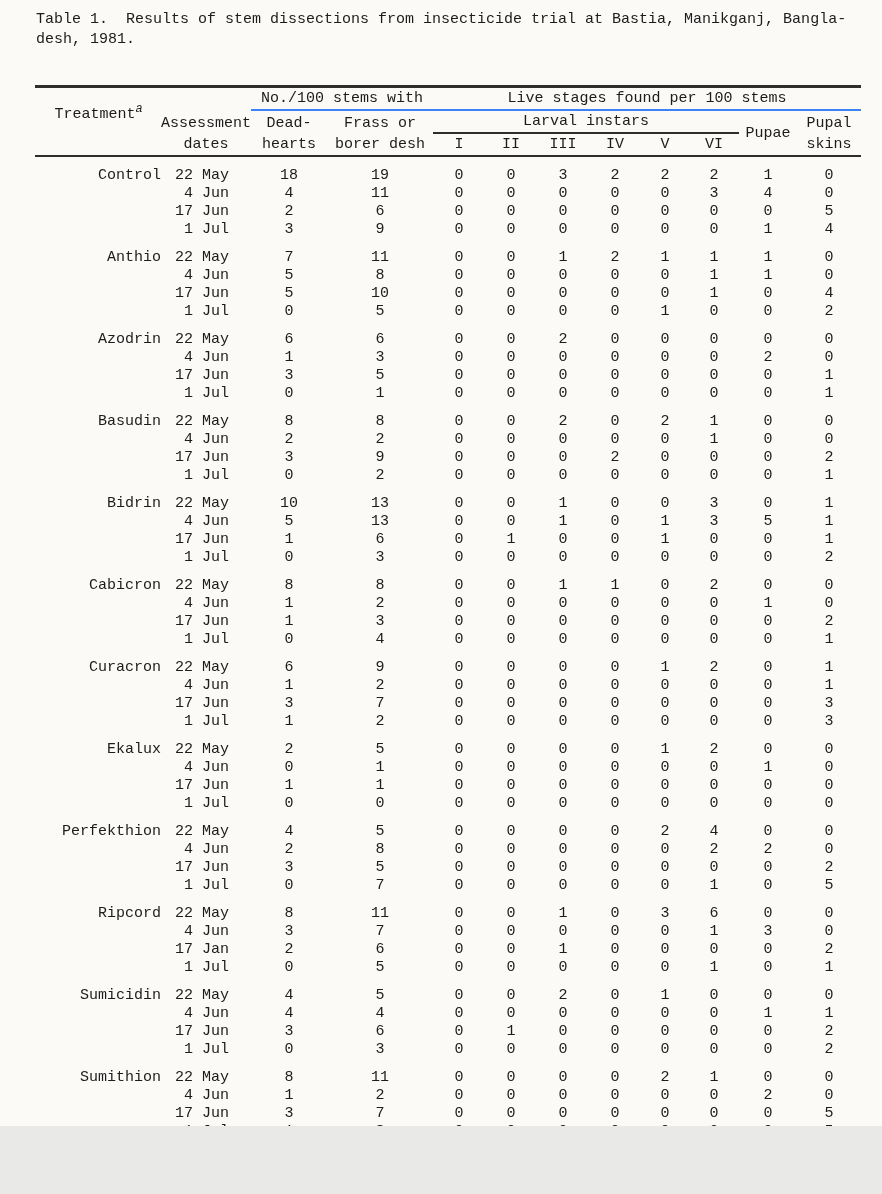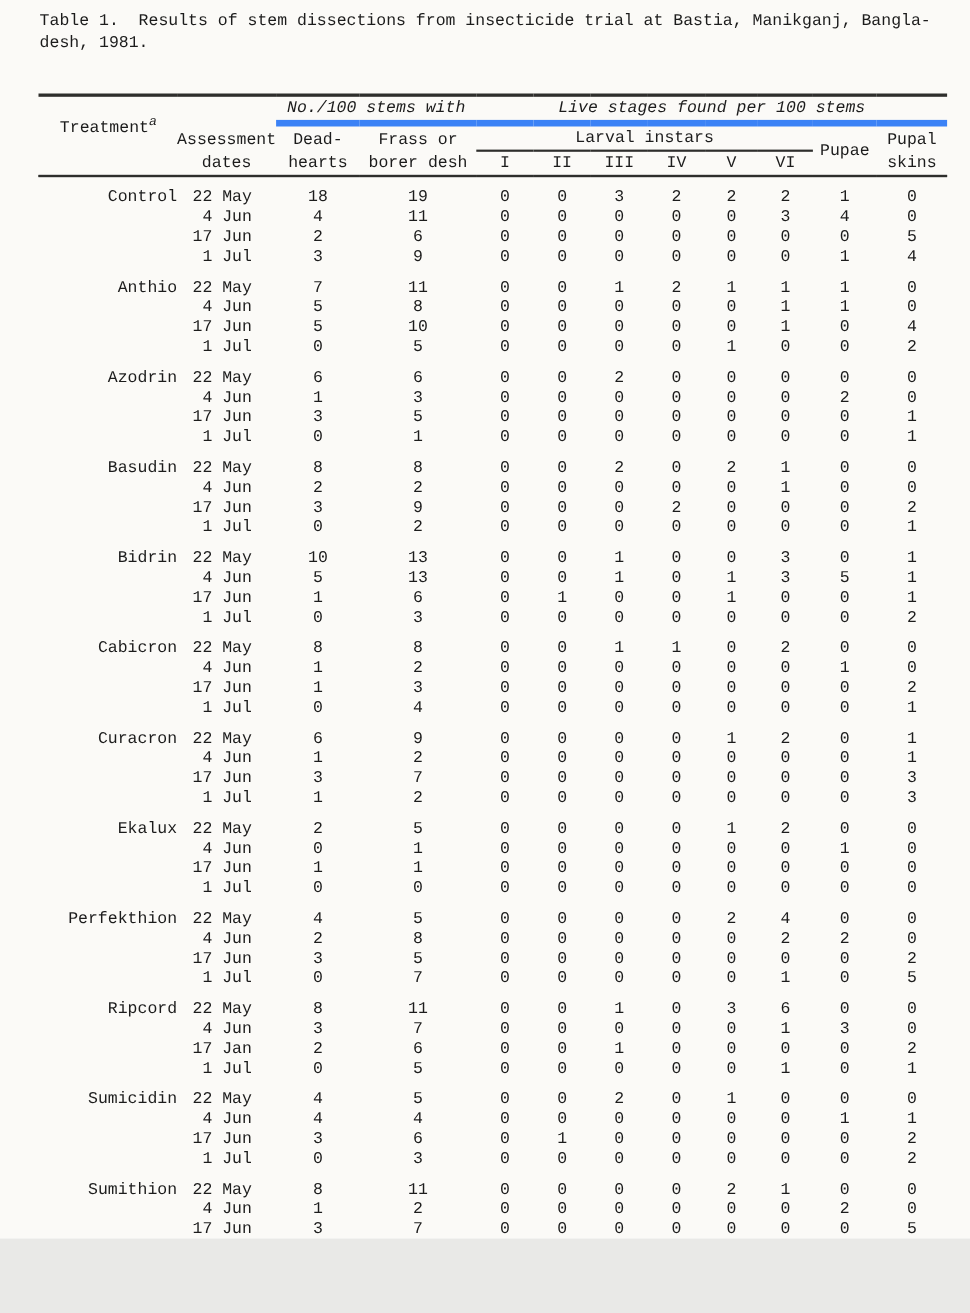--- a/index.html
+++ b/index.html
@@ -40,21 +40,21 @@
   col.c-i6        { width: 50px; }
   col.c-pupae     { width: 58px; }
   col.c-skins     { width: 64px; }
 
   thead { border-top: 3px solid #2e2e2c; border-bottom: 2px solid #2e2e2c; }
   th, td { padding: 0; font-weight: normal; text-align: center; }
   thead th { font-size: 15px; line-height: 21px; white-space: nowrap; }
 
   th.h-treatment { text-align: center; vertical-align: middle; padding-left: 1px; padding-bottom: 14px; }
   th.h-dates { vertical-align: bottom; }
-  th.h-group { border-bottom: 6px solid #3b82f6; vertical-align: bottom; font-style: italic; }
+  th.h-group { border-bottom: 2px solid #3b82f6; vertical-align: bottom; }
   th.h-sub { vertical-align: bottom; margin-top: 41px; }
   th.h-larval { border-bottom: 2px solid #2e2e2c; vertical-align: bottom; }
   th.h-pupae { vertical-align: middle; }
   sup.fn-mark { font-style: italic; font-size: 12px; line-height: 0; }
 
   tbody td { line-height: 18px; font-size: 15px; }
   tbody tr.block-start td { padding-top: 10px; }
   td.t-name { text-align: right; padding-left: 1px; margin-top: 36px; }
   td.t-date { text-align: right; padding-right: 22px; white-space: pre; }
 

